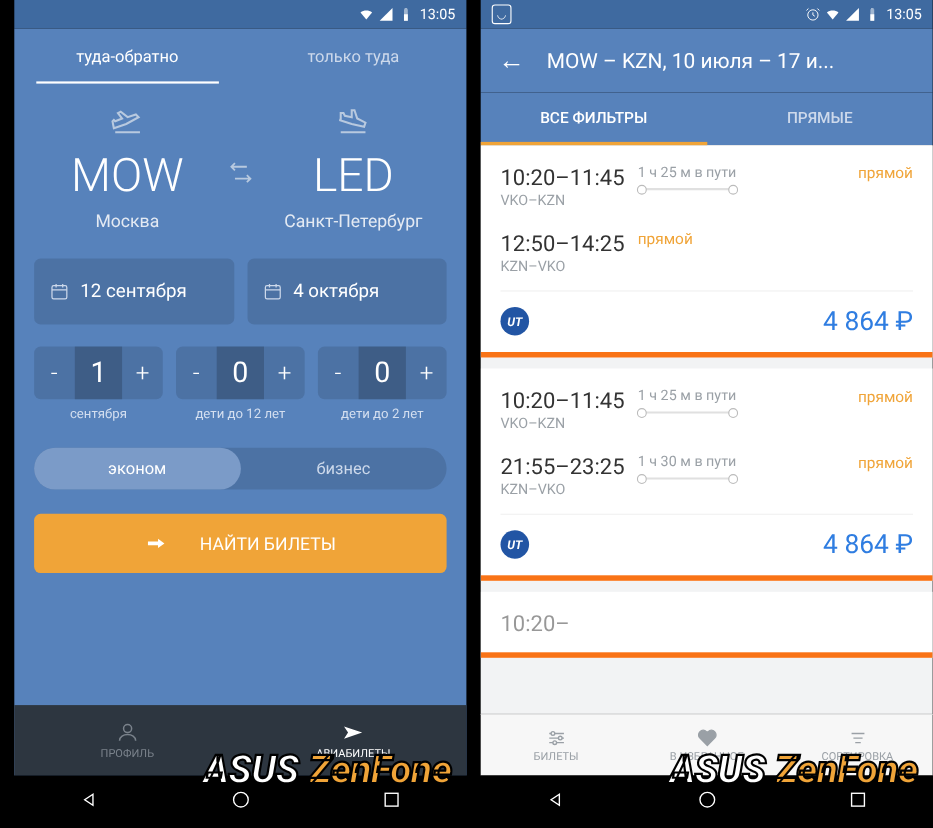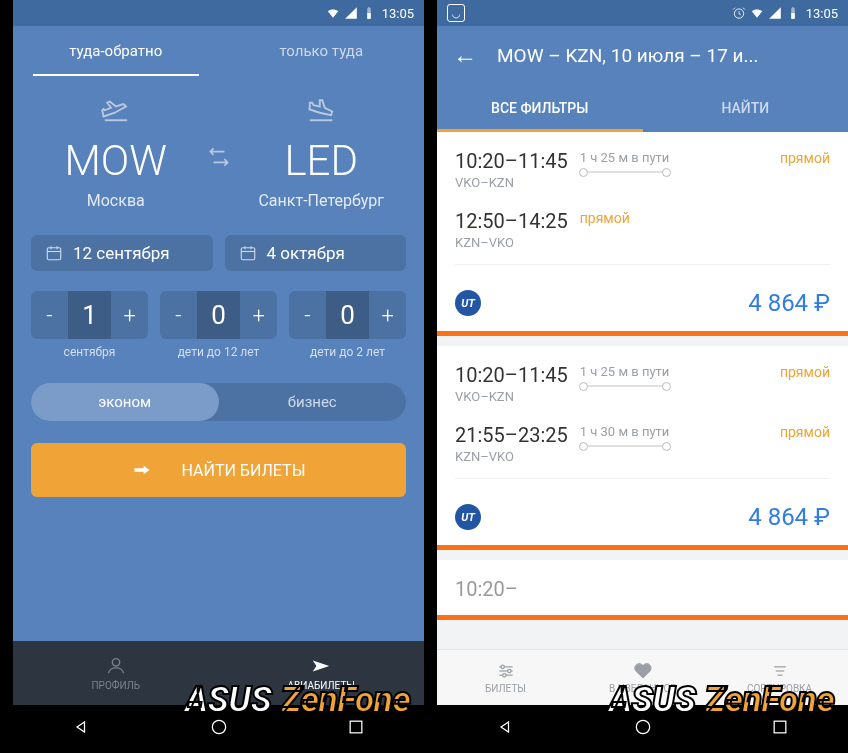--- a/index.html
+++ b/index.html
@@ -13,21 +13,21 @@
 .tab { flex: 1; display: flex; align-items: center; justify-content: center; color: #cdd9eb; font-size: 15px; position: relative; cursor: pointer; }
 .tab.active { color: #fff; }
 .tab.active::after { content: ""; position: absolute; bottom: 0; left: 20px; right: 20px; height: 2px; background: #fff; }
 .airports { display: flex; align-items: center; padding: 18px 20px 25px; }
 .airport { flex: 1; text-align: center; }
 .airport-code { color: #fff; font-size: 42px; font-weight: 300; }
 .airport-city { color: #e4eaf3; font-size: 16px; margin-top: 6px; }
 .plane-icon { width: 30px; height: 30px; margin: 0 auto 8px; }
 .swap { width: 40px; display: flex; align-items: center; justify-content: center; margin-top: 10px; }
 .dates { display: flex; gap: 12px; padding: 0 18px; }
-.date-box { flex: 1; background: rgba(0,0,0,0.12); border-radius: 6px; height: 36px; display: flex; align-items: center; padding: 0 14px; color: #fff; font-size: 17px; gap: 10px; }
+.date-box { flex: 1; background: rgba(0,0,0,0.12); border-radius: 6px; height: 60px; display: flex; align-items: center; padding: 0 14px; color: #fff; font-size: 17px; gap: 10px; }
 .steppers { display: flex; gap: 12px; padding: 20px 18px 6px; }
 .stepper-group { flex: 1; text-align: center; }
 .stepper { display: flex; background: rgba(0,0,0,0.12); border-radius: 6px; height: 48px; align-items: center; }
 .step-btn { flex: 1; color: #fff; font-size: 22px; font-weight: 300; cursor: pointer; }
 .step-val { flex: 1.2; background: rgba(0,0,0,0.18); color: #fff; font-size: 26px; height: 100%; display: flex; align-items: center; justify-content: center; }
 .step-label { color: #d4dff0; font-size: 12px; margin-top: 6px; }
 .class-toggle { margin: 18px 18px 22px; display: flex; background: rgba(0,0,0,0.12); border-radius: 22px; height: 38px; }
 .class-opt { flex: 1; display: flex; align-items: center; justify-content: center; color: #cdd9eb; font-size: 15px; border-radius: 22px; cursor: pointer; }
 .class-opt.active { background: #7b9bc8; color: #fff; }
 .search-btn { margin: 0 18px 20px; height: 54px; background: #f0a438; border-radius: 6px; display: flex; align-items: center; justify-content: center; color: #fff; font-size: 16px; gap: 30px; cursor: pointer; }
@@ -52,21 +52,21 @@
 .leg { display: flex; align-items: flex-start; padding: 6px 0 14px; gap: 12px; }
 .leg-times { color: #333; font-size: 20px; font-weight: 400; line-height: 1.15; }
 .leg-route { color: #9aa0a6; font-size: 13px; margin-top: 2px; }
 .leg-mid { flex: 1; text-align: left;}
 .leg-duration { color: #9aa0a6; font-size: 13px; }
 .leg-line { margin-top: 6px; height: 2px; background: #e0e0e0; position: relative; border-radius: 2px; width: 90px; }
 .leg-line::before, .leg-line::after { content:""; position:absolute; width:7px; height:7px; border-radius:50%; background:#fff; border:1px solid #bbb; top:-3px; }
 .leg-line::before { left:-1px; }
 .leg-line::after { right:-1px; }
 .leg-direct { color: #f0a438; font-size: 14px; text-align: right; }
-.card-footer { display: flex; align-items: center; justify-content: space-between; border-top: 1px solid #f0f0f0; padding: 24px 0 14px; }
+.card-footer { display: flex; align-items: center; justify-content: space-between; border-top: 1px solid #f0f0f0; padding: 13px 0 14px; }
 .airline-logo { width: 26px; height: 26px; border-radius: 50%; background: #2255a4; display: flex; align-items: center; justify-content: center; color: #fff; font-size: 11px; font-weight: bold; font-style: italic; }
 .price { color: #2f7de1; font-size: 24px; font-weight: 400; }
 .right-bottom { height: 56px; background: #f7f7f7; border-top: 1px solid #e2e2e2; display: flex; }
 .rb-item { flex: 1; display: flex; flex-direction: column; align-items: center; justify-content: center; gap: 2px; color: #9aa0a6; font-size: 10px; cursor: pointer; }
 .rb-item svg { width: 20px; height: 20px; fill: #9aa0a6; stroke: #9aa0a6; }
 
 .navbar { height: 48px; background: #000; display: flex; align-items: center; justify-content: space-around; }
 .nav-btn { cursor: pointer; }
 .nav-btn svg { width: 20px; height: 20px; fill: none; stroke: #fff; stroke-width: 1.5; }
 
@@ -245,21 +245,21 @@
     </div>
   </div>
 
   <div class="right-header">
     <span class="back-arrow">←</span>
     <span class="header-title">MOW – KZN, 10 июля – 17 и...</span>
   </div>
 
   <div class="right-tabs">
     <div class="rtab active">ВСЕ ФИЛЬТРЫ</div>
-    <div class="rtab">НАЙТИ</div>
+    <div class="rtab">ПРЯМЫЕ</div>
   </div>
 
   <div class="results">
     <div class="card">
       <div class="leg">
         <div>
           <div class="leg-times">10:20–11:45</div>
           <div class="leg-route">VKO–KZN</div>
         </div>
         <div class="leg-mid">

